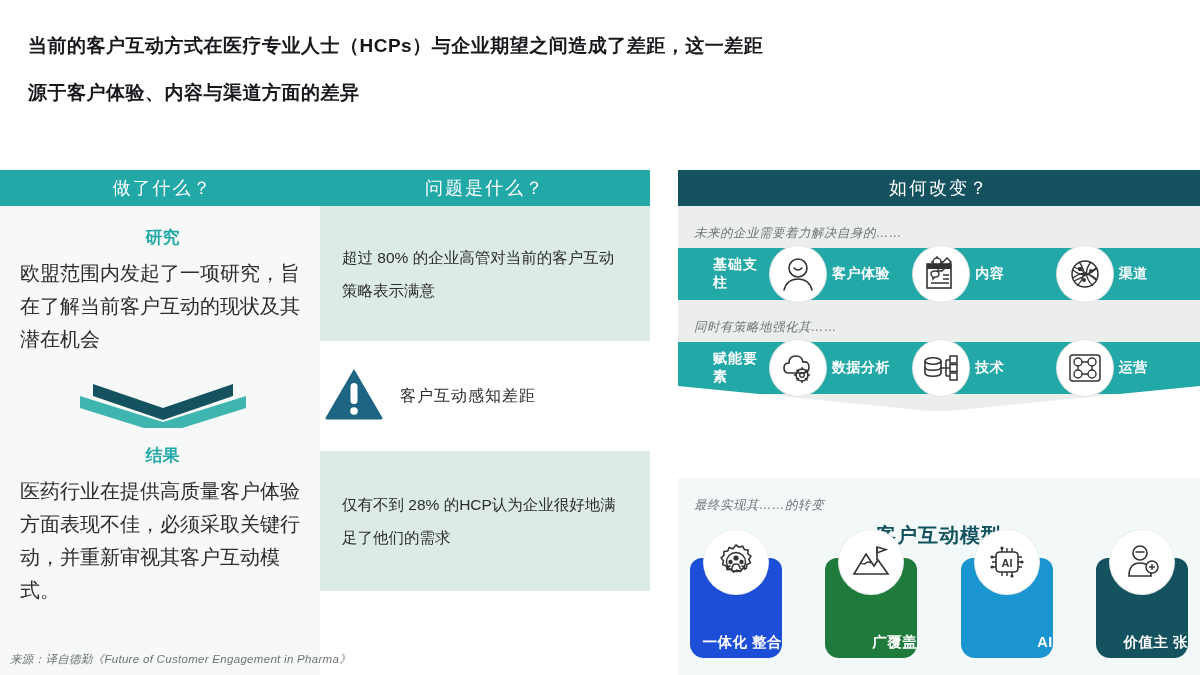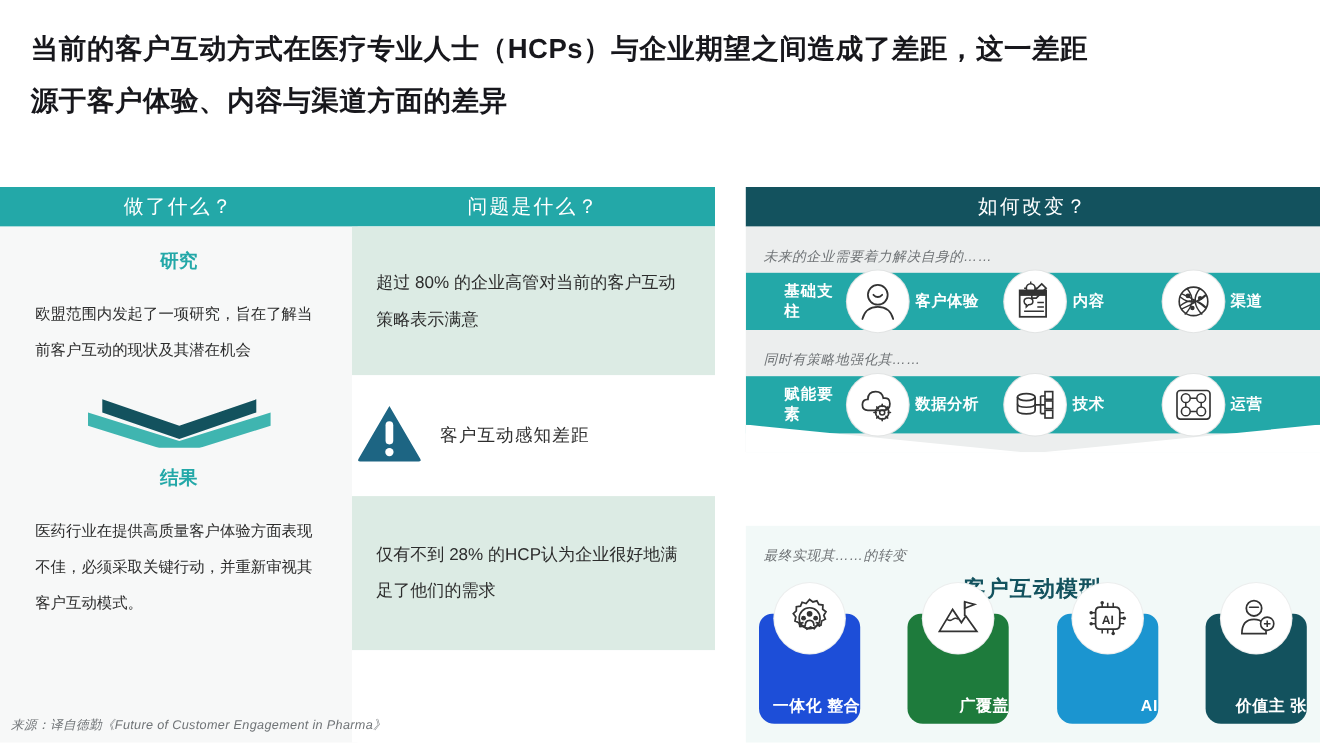--- a/index.html
+++ b/index.html
@@ -7,21 +7,21 @@
   body{
     width:1200px;height:675px;background:#ffffff;overflow:hidden;
     font-family:"Liberation Sans","DejaVu Sans",sans-serif;
     color:#333;position:relative;
   }
   .slide{position:relative;width:1200px;height:675px;}
 
   
   .title-wrap{position:absolute;left:28px;top:22px;width:1150px;}
   .title-line{
-    font-size:25px;font-weight:bold;color:#17171c;letter-spacing:.5px;
+    font-size:19px;font-weight:bold;color:#17171c;letter-spacing:.5px;
     line-height:47px;white-space:nowrap;
   }
 
   
   .col{position:absolute;top:170px;}
   .col-head{
     height:36px;line-height:36px;text-align:center;color:#ffffff;
     font-size:18px;font-weight:normal;letter-spacing:2px;
   }
   .teal-head{background:#23a8a8;}
@@ -29,21 +29,21 @@
 
   
   #col1{left:0px;width:325px;}
   #col1 .col-body{background:#f7f8f8;height:470px;position:relative;}
   .c1-sect{padding:0 16px;}
   .sub-title{
     color:#23a8a8;font-size:17px;font-weight:bold;text-align:center;
     margin:0;padding:20px 0 8px;
   }
   .c1-para{
-    font-size:14px;line-height:33px;color:#2d2d2d;margin:12px;padding:0 4px;
+    font-size:20px;line-height:33px;color:#2d2d2d;margin:0;padding:0 4px;
   }
   .chevron{position:relative;height:42px;margin:26px 0 0;}
   .chev{position:absolute;left:50%;transform:translateX(-50%);}
 
   
   #col2{left:320px;width:330px;}
   #col2 .col-body{height:470px;position:relative;background:#ffffff;}
   .mint-box{
     background:#dcebe4;padding:18px 22px;box-sizing:border-box;
   }

